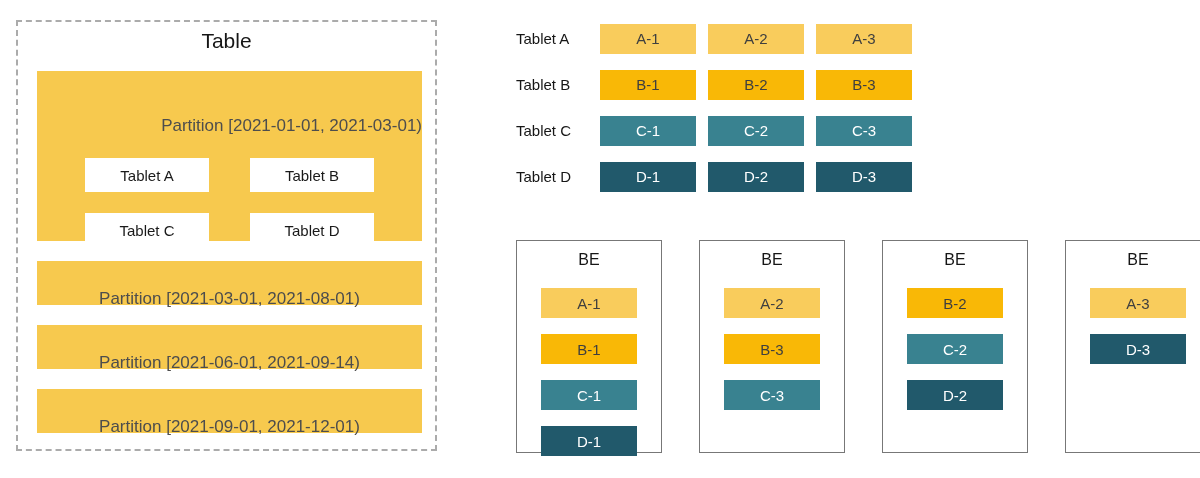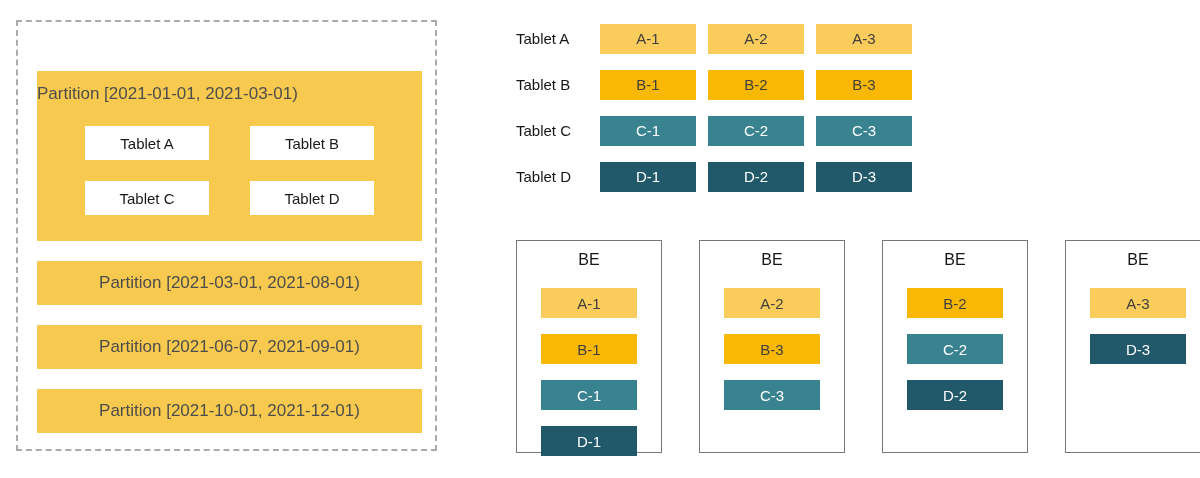--- a/index.html
+++ b/index.html
@@ -27,24 +27,25 @@
     color: #161616;
   }
   .partition {
     position: absolute;
     left: 19px;
     width: 385px;
   }
   .partition.main { top: 49px; height: 170px; }
   .partition.bar  { height: 44px; display: flex; align-items: center; justify-content: center; }
   .partition-label {
-    text-align: left;
+    text-align: right;
     padding-top: 13px;
     font-size: 17px;
     color: #4d4d4d;
+    margin-top: 32px;
   }
   .partition.bar .partition-label { padding-top: 0; }
   .tablet-grid {
     display: grid;
     grid-template-columns: 124px 124px;
     column-gap: 41px;
     row-gap: 21px;
     justify-content: center;
     margin-top: 22px;
   }
@@ -102,40 +103,41 @@
     color: #161616;
   }
   .be-box .chip { margin: 8px 0; }
 </style>
 </head>
 <body>
 
 <div class="canvas">
 
   <section class="table-panel" style="border-color: rgb(171, 171, 171);">
+    <div class="table-title">Table</div>
 
     <div class="partition main" style="background: rgb(247, 201, 78);">
       <div class="partition-label" style="color: rgb(77, 77, 77);">Partition [2021-01-01, 2021-03-01)</div>
       <div class="tablet-grid" id="tabletGrid">
           <div class="tablet-box">Tablet A</div>
           <div class="tablet-box">Tablet B</div>
           <div class="tablet-box">Tablet C</div>
           <div class="tablet-box">Tablet D</div>
         </div>
     </div>
 
     <div id="partitionBars">
         <div class="partition bar" style="top: 239px; background: rgb(247, 201, 78);">
           <div class="partition-label" style="color: rgb(77, 77, 77);">Partition [2021-03-01, 2021-08-01)</div>
         </div>
         <div class="partition bar" style="top: 303px; background: rgb(247, 201, 78);">
-          <div class="partition-label" style="color: rgb(77, 77, 77);">Partition [2021-06-07, 2021-09-01)</div>
+          <div class="partition-label" style="color: rgb(77, 77, 77);">Partition [2021-06-01, 2021-09-14)</div>
         </div>
         <div class="partition bar" style="top: 367px; background: rgb(247, 201, 78);">
-          <div class="partition-label" style="color: rgb(77, 77, 77);">Partition [2021-10-01, 2021-12-01)</div>
+          <div class="partition-label" style="color: rgb(77, 77, 77);">Partition [2021-09-01, 2021-12-01)</div>
         </div>
       </div>
   </section>
 
   <section class="tablet-rows" id="tabletRows">
       <div class="t-row">
         <div class="t-label">Tablet A</div>
         <div class="chip" style="background: rgb(249, 204, 92); color: rgb(63, 63, 63);">A-1</div>
         <div class="chip" style="background: rgb(249, 204, 92); color: rgb(63, 63, 63);">A-2</div>
         <div class="chip" style="background: rgb(249, 204, 92); color: rgb(63, 63, 63);">A-3</div>

